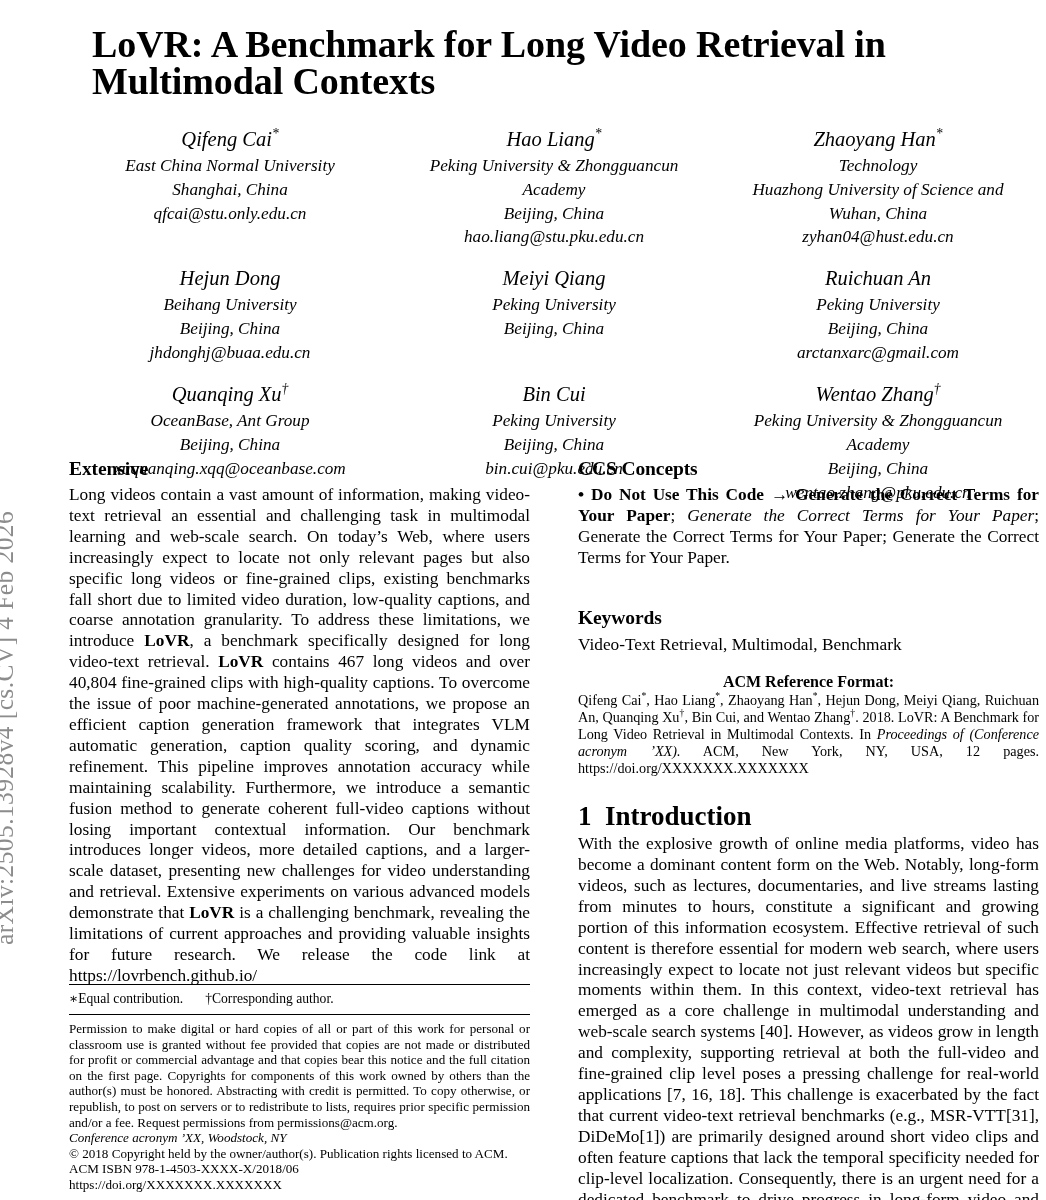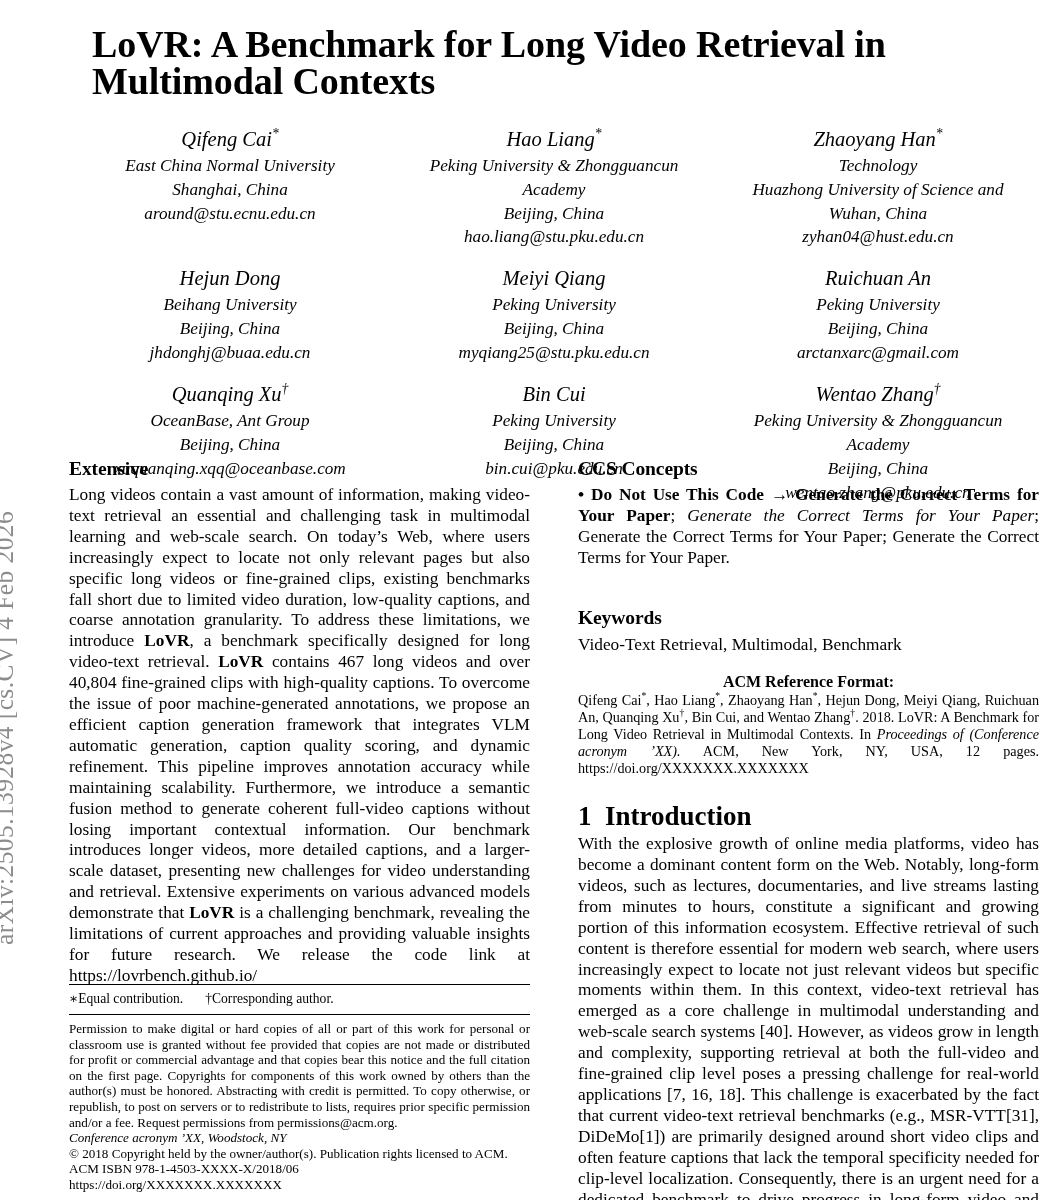--- a/index.html
+++ b/index.html
@@ -199,21 +199,21 @@
 
 <div id="page">
 
   <h1 id="paper-title">LoVR: A Benchmark for Long Video Retrieval in Multimodal Contexts</h1>
 
   <div class="author-row" id="author-row-1">
     <div class="author-block">
       <div class="author-name"><span>Qifeng Cai</span><sup>*</sup></div>
       <span class="author-line">East China Normal University</span>
       <span class="author-line">Shanghai, China</span>
-      <span class="author-email">around@stu.ecnu.edu.cn</span>
+      <span class="author-email">qfcai@stu.only.edu.cn</span>
     </div>
     <div class="author-block">
       <div class="author-name"><span>Hao Liang</span><sup>*</sup></div>
       <span class="author-line">Peking University &amp; Zhongguancun</span>
       <span class="author-line">Academy</span>
       <span class="author-line">Beijing, China</span>
       <span class="author-email">hao.liang@stu.pku.edu.cn</span>
     </div>
     <div class="author-block">
       <div class="author-name"><span>Zhaoyang Han</span><sup>*</sup></div>
@@ -228,21 +228,20 @@
     <div class="author-block">
       <div class="author-name"><span>Hejun Dong</span><sup></sup></div>
       <span class="author-line">Beihang University</span>
       <span class="author-line">Beijing, China</span>
       <span class="author-email">jhdonghj@buaa.edu.cn</span>
     </div>
     <div class="author-block">
       <div class="author-name"><span>Meiyi Qiang</span><sup></sup></div>
       <span class="author-line">Peking University</span>
       <span class="author-line">Beijing, China</span>
-      <span class="author-email">myqiang25@stu.pku.edu.cn</span>
     </div>
     <div class="author-block">
       <div class="author-name"><span>Ruichuan An</span><sup></sup></div>
       <span class="author-line">Peking University</span>
       <span class="author-line">Beijing, China</span>
       <span class="author-email">arctanxarc@gmail.com</span>
     </div>
   </div>
 
   <div class="author-row" id="author-row-3">

